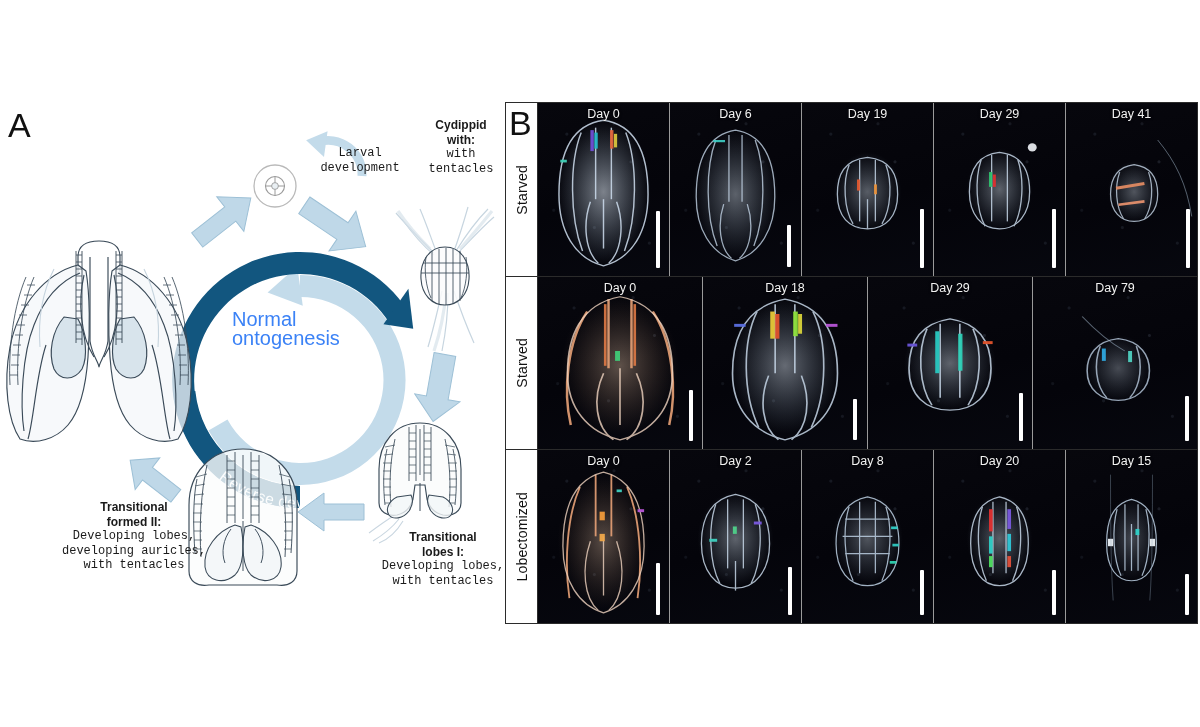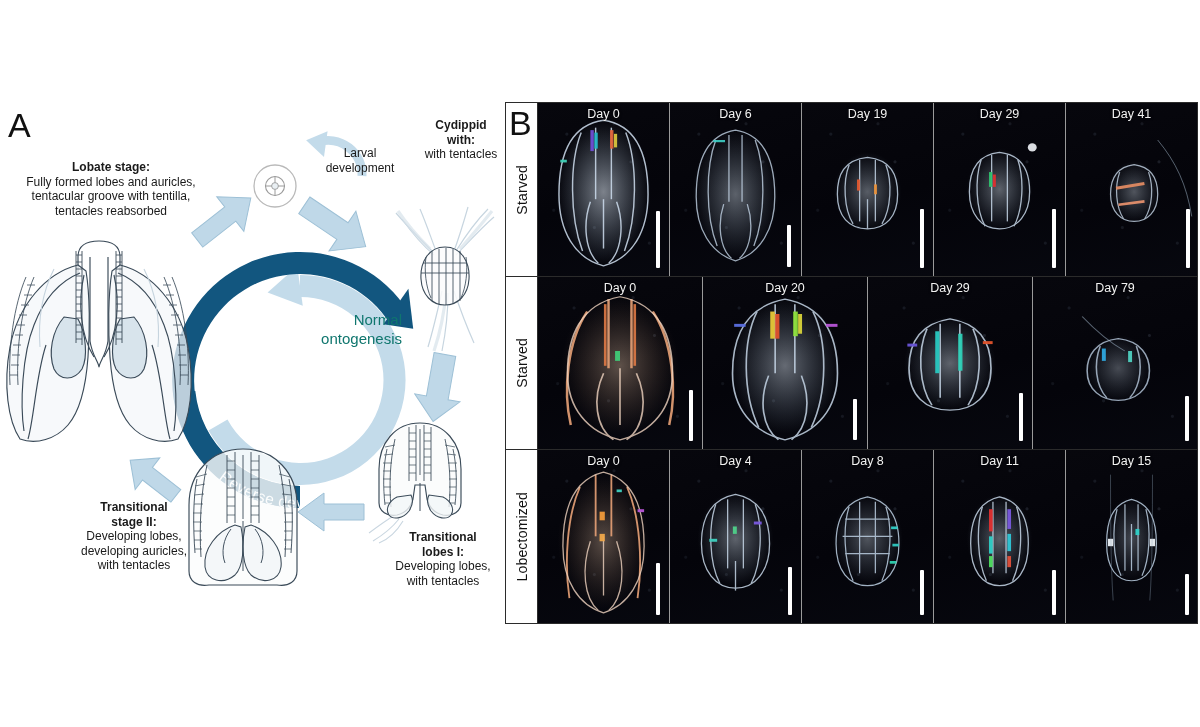--- a/index.html
+++ b/index.html
@@ -26,33 +26,33 @@
   #panel-a-letter{left:8px;top:108px;}
 
   .stage-label{
     position:absolute;
     text-align:center;
     font-size:12px;
     line-height:14.5px;
     color:#1a1a1a;
   }
   .stage-label .ttl{font-weight:700;display:block;}
-  .stage-label .sub{display:block;font-weight:400;}
+  .stage-label .sub{display:block;font-weight:400;font-family:Liberation Mono, monospace;}
 
   #label-lobate{left:0px;top:160px;width:222px;}
   #label-cydippid{left:415px;top:118px;width:92px;}
   #label-trans1{left:375px;top:530px;width:136px;}
   #label-trans2{left:58px;top:500px;width:152px;}
   #label-larval{left:318px;top:146px;width:84px;text-align:center;}
   #label-larval .sub{font-weight:400;}
 
   
   #cycle-center-text{
     position:absolute;left:232px;top:310px;width:170px;
-    text-align:right;font-size:15px;line-height:19px;color:#0f766e;
+    text-align:left;font-size:20px;line-height:19px;color:#3b82f6;
   }
 
   
   #cycle-svg{position:absolute;left:150px;top:230px;width:300px;height:300px;}
   #reverse-svg{position:absolute;left:150px;top:230px;width:300px;height:300px;}
 
   
   .drawing{position:absolute;}
   #drawing-lobate{left:-6px;top:235px;width:210px;height:215px;}
   #drawing-cydippid{left:390px;top:205px;width:115px;height:150px;}
@@ -476,43 +476,37 @@
                  C78,124 76,104 80,84 Z"></path>
       </g>
 
       <g fill="none" stroke="#3a4a58" stroke-width="0.95">
         <path d="M66,86 C58,96 56,110 60,120"></path>
         <path d="M90,86 C98,96 100,110 96,120"></path>
         <path d="M78,78 L78,128"></path>
       </g>
     </svg>
 
-    <div class="stage-label" id="label-lobate">
-      <span class="ttl">Lobate stage:</span>
-      <span class="sub">Fully formed lobes and auricles,</span>
-      <span class="sub">tentacular groove with tentilla,</span>
-      <span class="sub">tentacles reabsorbed</span>
-    </div>
 
     <div class="stage-label" id="label-cydippid">
       <span class="ttl">Cydippid</span>
       <span class="ttl">with:</span>
       <span class="sub">with tentacles</span>
     </div>
 
     <div class="stage-label" id="label-trans1">
       <span class="ttl">Transitional</span>
       <span class="ttl">lobes I:</span>
       <span class="sub">Developing lobes,</span>
       <span class="sub">with tentacles</span>
     </div>
 
     <div class="stage-label" id="label-trans2">
       <span class="ttl">Transitional</span>
-      <span class="ttl">stage II:</span>
+      <span class="ttl">formed II:</span>
       <span class="sub">Developing lobes,</span>
       <span class="sub">developing auricles,</span>
       <span class="sub">with tentacles</span>
     </div>
 
     <div class="stage-label" id="label-larval">
       <span class="sub">Larval</span>
       <span class="sub">development</span>
     </div>
   </div>
@@ -727,21 +721,21 @@
               <g opacity=".95">
                 <rect x="41" y="28" width="2.8" height="22" fill="#e8c837"></rect>
                 <rect x="44" y="30" width="2.6" height="20" fill="#e2522c"></rect>
                 <rect x="55" y="28" width="2.8" height="20" fill="#8de03a"></rect>
                 <rect x="58" y="30" width="2.4" height="16" fill="#d8d33a"></rect>
                 <rect x="19" y="38" width="7" height="2.4" fill="#5b6fe0"></rect>
                 <rect x="75" y="38" width="7" height="2.4" fill="#b855d8"></rect>
               </g>
             </svg>
             <div class="scalebar" style="right:10px;bottom:9px;height:24%;"></div>
-            <div class="daylab">Day 20</div>
+            <div class="daylab">Day 18</div>
           </div>
 
 
           <div class="cell">
             <div class="seafield"></div>
             <svg class="organism" viewBox="0 0 100 140" preserveAspectRatio="none">
               <defs>
                   <radialGradient id="g9">
                     <stop offset="0%" stop-color="#dae6f3" stop-opacity=".42"></stop>
                     <stop offset="100%" stop-color="#90a8bf" stop-opacity="0"></stop>
@@ -851,21 +845,21 @@
                   <path d="M56,40 L56,96"></path>
                 <path d="M50,90 L50,114"></path>
               </g>
               <g opacity=".95">
                 <rect x="64" y="58" width="6" height="2.4" fill="#7a5ae0"></rect>
                 <rect x="30" y="72" width="6" height="2.4" fill="#3fd0c0"></rect>
                 <rect x="48" y="62" width="3" height="6" fill="#4fd08a"></rect>
               </g>
             </svg>
             <div class="scalebar" style="right:9px;bottom:8px;height:28%;"></div>
-            <div class="daylab">Day 4</div>
+            <div class="daylab">Day 2</div>
           </div>
 
           <div class="cell">
             <div class="seafield"></div>
             <svg class="organism" viewBox="0 0 100 140" preserveAspectRatio="none">
               <defs>
                   <radialGradient id="g13">
                     <stop offset="0%" stop-color="#d6e3f0" stop-opacity=".36"></stop>
                     <stop offset="100%" stop-color="#8ba3ba" stop-opacity="0"></stop>
                   </radialGradient>
@@ -911,21 +905,21 @@
               <g opacity=".95">
                 <rect x="42" y="48" width="2.8" height="18" fill="#e23030"></rect>
                 <rect x="42" y="70" width="2.8" height="14" fill="#2fd0c8"></rect>
                 <rect x="42" y="86" width="2.8" height="9" fill="#4fe060"></rect>
                 <rect x="56" y="48" width="2.8" height="16" fill="#7a5ae0"></rect>
                 <rect x="56" y="68" width="2.8" height="14" fill="#2fc8d8"></rect>
                 <rect x="56" y="86" width="2.8" height="9" fill="#e2503a"></rect>
               </g>
             </svg>
             <div class="scalebar" style="right:9px;bottom:8px;height:26%;"></div>
-            <div class="daylab">Day 11</div>
+            <div class="daylab">Day 20</div>
           </div>
 
           <div class="cell">
             <div class="seafield"></div>
             <svg class="organism" viewBox="0 0 100 140" preserveAspectRatio="none">
               <defs>
                   <radialGradient id="g15">
                     <stop offset="0%" stop-color="#d4e1f0" stop-opacity=".3"></stop>
                     <stop offset="100%" stop-color="#8ba3ba" stop-opacity="0"></stop>
                   </radialGradient>

